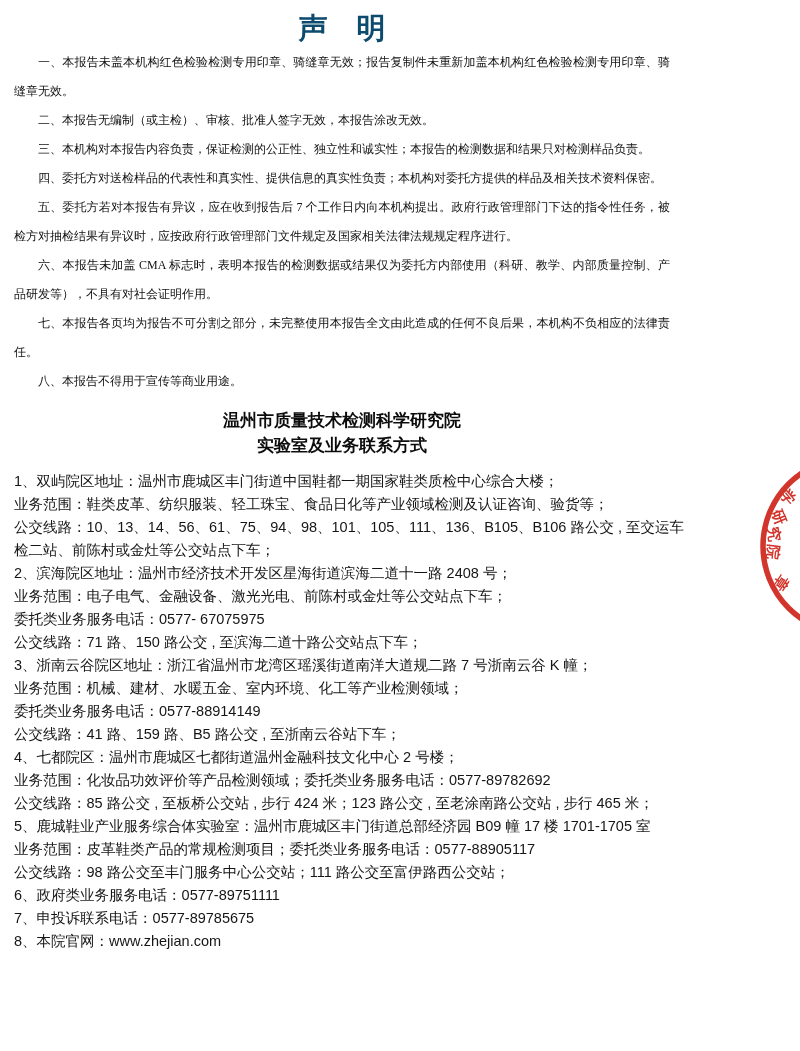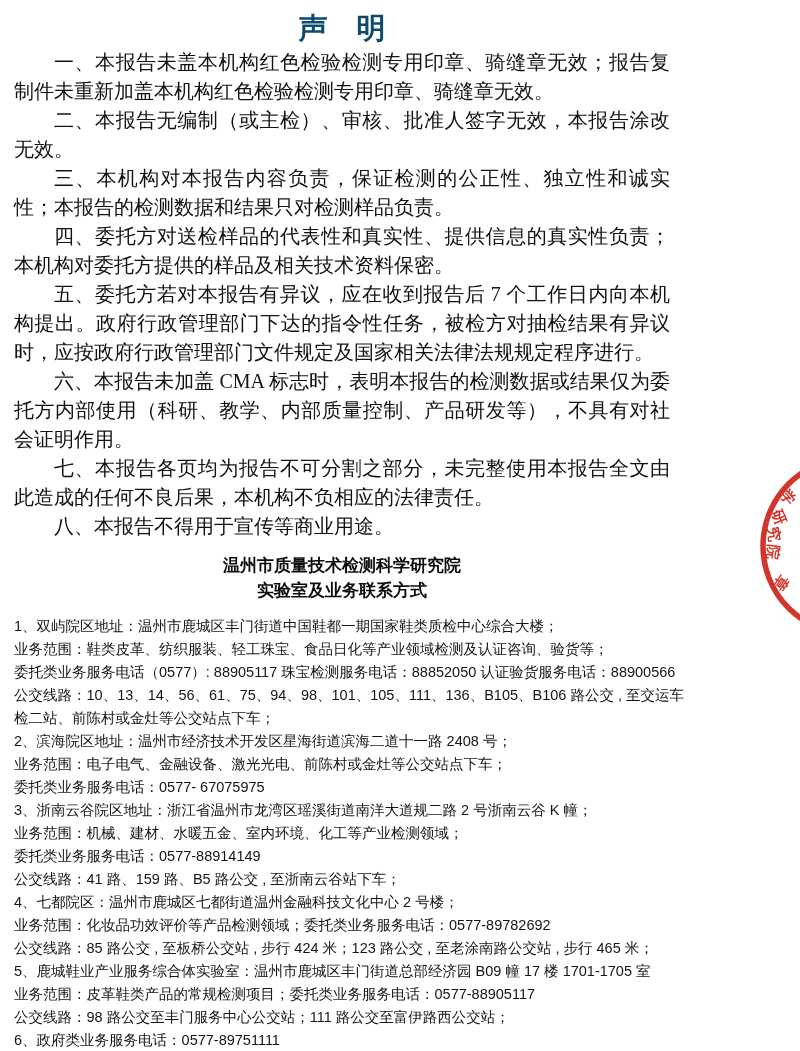--- a/index.html
+++ b/index.html
@@ -12,21 +12,21 @@
 
   .doc-title{
     width:656px;margin:0;text-align:center;
     font-family:"Liberation Serif","DejaVu Serif",serif;
     font-weight:bold;font-size:29px;line-height:40px;color:#0c4a6e;
   }
 
   .statements{width:656px;}
   .statements p{
     margin:0;text-align:justify;text-indent:2em;
-    font-size:20px;line-height:29px;color:#111;
+    font-size:12px;line-height:29px;color:#111;
     font-family:"Liberation Serif","DejaVu Serif",serif;
   }
 
   .inst-header{width:656px;margin-top:12px;text-align:center;}
   .inst-header div{
     font-weight:bold;font-size:17px;line-height:25px;color:#0c0c0c;
     font-family:"Liberation Serif","DejaVu Serif",serif;
   }
 
   .contacts{width:676px;margin-top:12px;}
@@ -65,36 +65,37 @@
   </section>
 
   <div class="inst-header">
     <div>温州市质量技术检测科学研究院</div>
     <div>实验室及业务联系方式</div>
   </div>
 
   <section class="contacts">
     <p>1、双屿院区地址：温州市鹿城区丰门街道中国鞋都一期国家鞋类质检中心综合大楼；</p>
     <p>业务范围：鞋类皮革、纺织服装、轻工珠宝、食品日化等产业领域检测及认证咨询、验货等；</p>
-    <p>委托类业务服务电话（0577）: 88905117 珠宝检测服务电话：88852050 认证验货服务电话：88900566</p>
     <p>公交线路：10、13、14、56、61、75、94、98、101、105、111、136、B105、B106 路公交 , 至交运车检二站、前陈村或金灶等公交站点下车；</p>
     <p>2、滨海院区地址：温州市经济技术开发区星海街道滨海二道十一路 2408 号；</p>
     <p>业务范围：电子电气、金融设备、激光光电、前陈村或金灶等公交站点下车；</p>
     <p>委托类业务服务电话：0577- 67075975</p>
-    <p>3、浙南云谷院区地址：浙江省温州市龙湾区瑶溪街道南洋大道规二路 2 号浙南云谷 K 幢；</p>
+    <p>公交线路：71 路、150 路公交 , 至滨海二道十路公交站点下车；</p>
+    <p>3、浙南云谷院区地址：浙江省温州市龙湾区瑶溪街道南洋大道规二路 7 号浙南云谷 K 幢；</p>
     <p>业务范围：机械、建材、水暖五金、室内环境、化工等产业检测领域；</p>
     <p>委托类业务服务电话：0577-88914149</p>
     <p>公交线路：41 路、159 路、B5 路公交 , 至浙南云谷站下车；</p>
     <p>4、七都院区：温州市鹿城区七都街道温州金融科技文化中心 2 号楼；</p>
     <p>业务范围：化妆品功效评价等产品检测领域；委托类业务服务电话：0577-89782692</p>
     <p>公交线路：85 路公交 , 至板桥公交站 , 步行 424 米；123 路公交 , 至老涂南路公交站 , 步行 465 米；</p>
     <p>5、鹿城鞋业产业服务综合体实验室：温州市鹿城区丰门街道总部经济园 B09 幢 17 楼 1701-1705 室</p>
     <p>业务范围：皮革鞋类产品的常规检测项目；委托类业务服务电话：0577-88905117</p>
     <p>公交线路：98 路公交至丰门服务中心公交站；111 路公交至富伊路西公交站；</p>
     <p>6、政府类业务服务电话：0577-89751111</p>
+    <p>7、申投诉联系电话：0577-89785675</p>
     <p>8、本院官网：www.zhejian.com</p>
   </section>
 
 </div>
 
 <div class="stamp">
   <svg viewBox="0 0 46 150" xmlns="http://www.w3.org/2000/svg">
     <circle cx="97" cy="75" r="88" fill="none" stroke-width="5.5" stroke="#d2352b"></circle>
     <text text-anchor="middle" dominant-baseline="central" transform="translate(34,26) rotate(50)" fill="#d2352b">学</text>
     <text text-anchor="middle" dominant-baseline="central" transform="translate(25,46) rotate(68)" fill="#d2352b">研</text>

